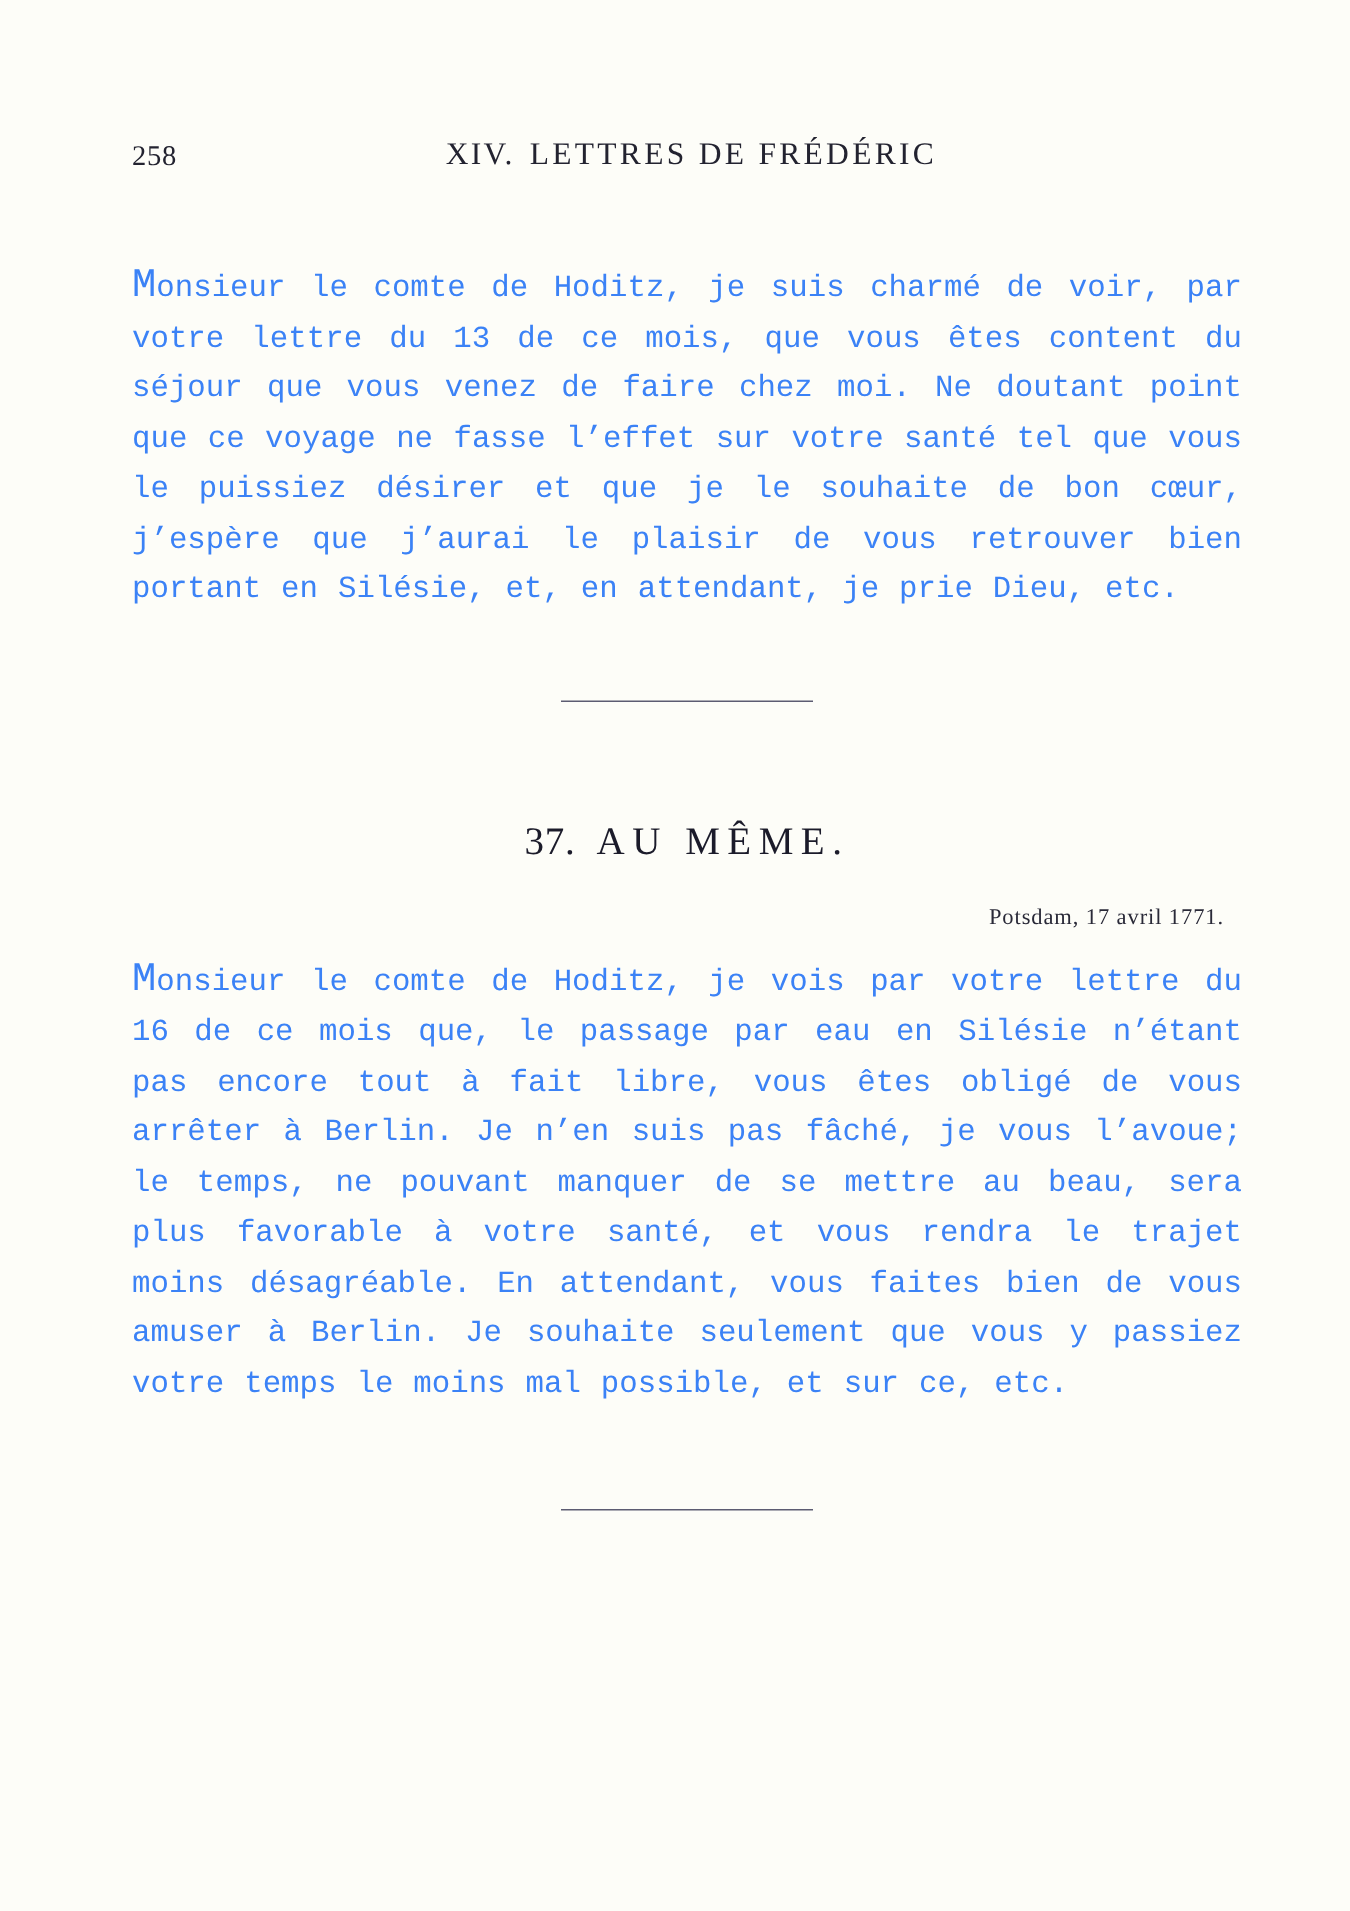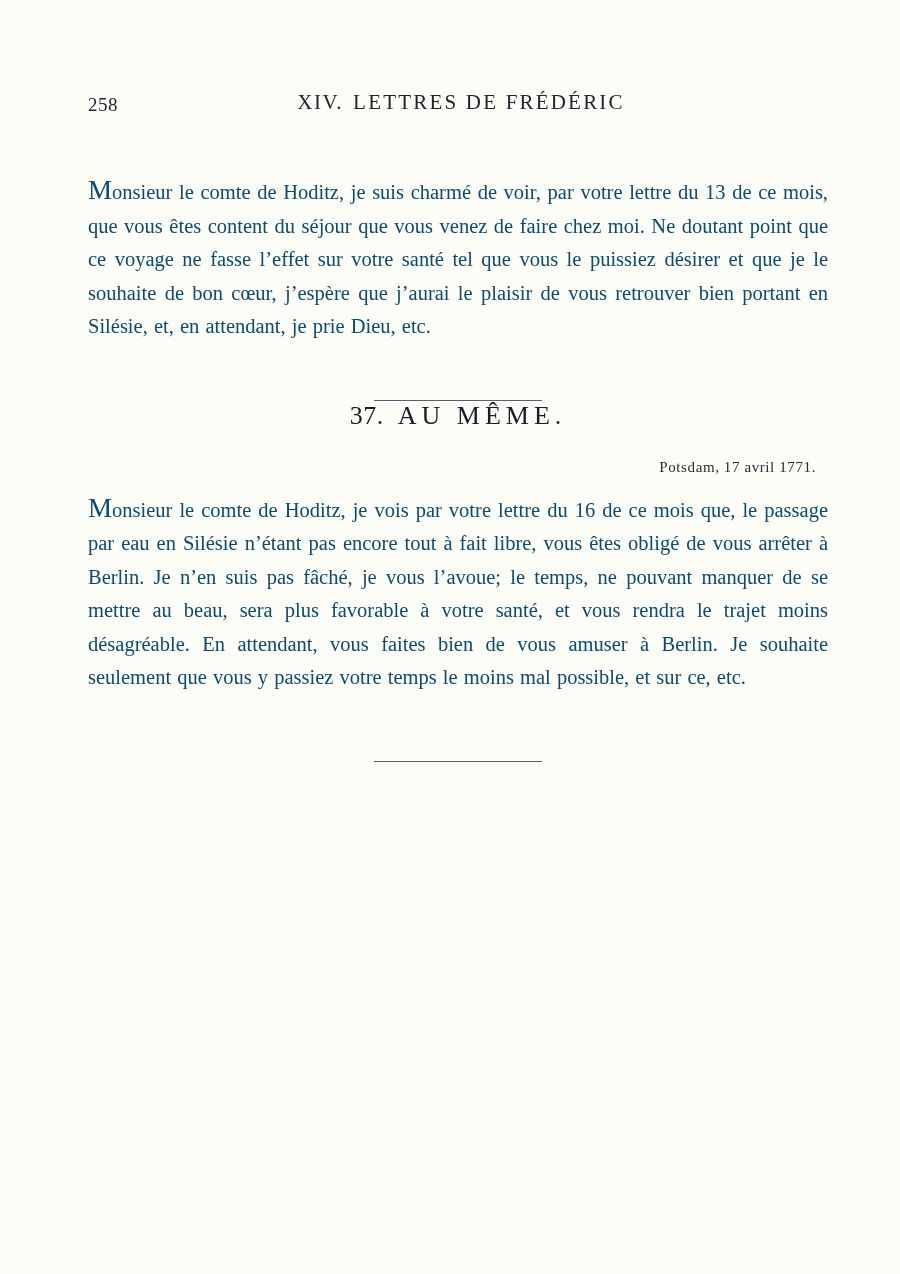--- a/index.html
+++ b/index.html
@@ -82,22 +82,23 @@
     color: #2a2a38;
     margin-top: 28px;
     padding-right: 12px;
   }
   .body-text {
     margin-top: 18px;
     font-size: 20.5px;
     line-height: 33.5px;
     text-align: justify;
     text-align-last: left;
-    color: #0c4a6e;
+    color: #3b82f6;
     word-spacing: 1px;
+    font-family: Liberation Mono, monospace;
   }
   .body-text .dropcap {
     font-size: 27px;
     line-height: 27px;
   }
 
   
   .rule-wrap {
     display: flex;
     justify-content: center;
@@ -105,21 +106,21 @@
   .rule {
     width: 168px;
     height: 1px;
     background: #40405a;
     opacity: 0.85;
   }
 
   
   .sp-title-1 { margin-top: 50px; }
   .sp-rule-1  { margin-top: 56px; }
-  .sp-title-2 { }
+  .sp-title-2 { margin-top: 78px; }
   .sp-rule-2  { margin-top: 66px; }
 </style>
 </head>
 <body>
 
 <div class="page">
   <div class="content">
 
     <div class="running-head">
       <div class="folio">258</div>

